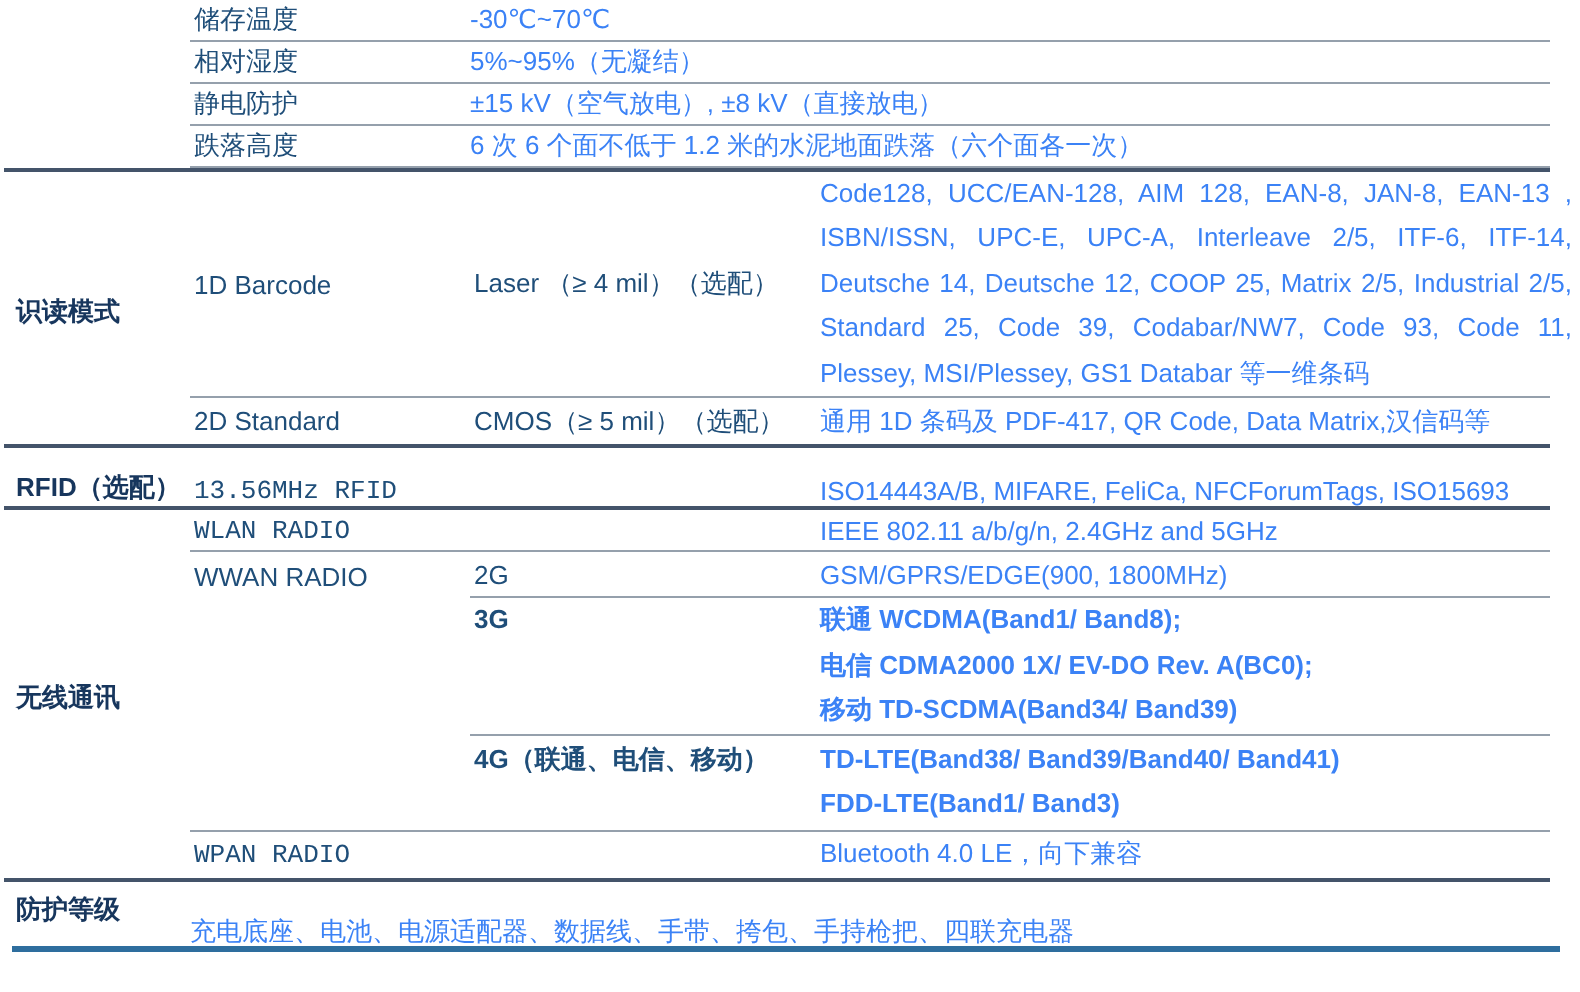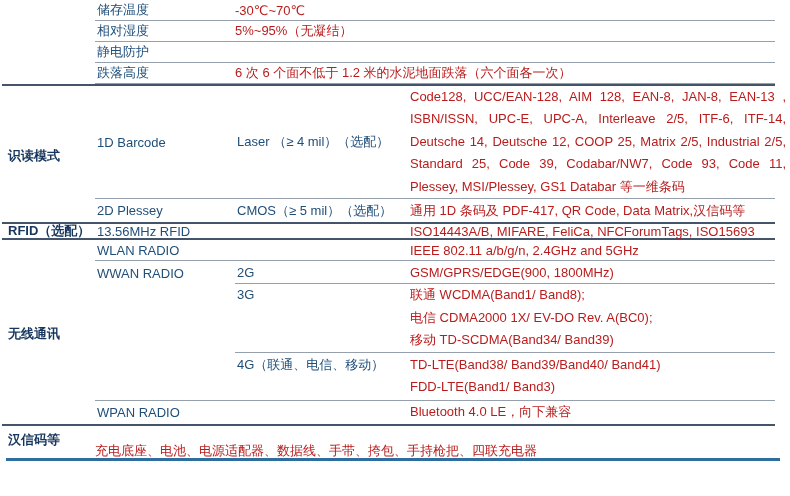--- a/index.html
+++ b/index.html
@@ -8,40 +8,40 @@
     font-family:"Liberation Sans","DejaVu Sans",sans-serif;
     font-size:13px;color:#1a1a1a;box-sizing:border-box;
   }
   .row{display:flex;align-items:center;}
   .c1{width:95px;padding:0 0 0 8px;box-sizing:border-box;flex:none;}
   .c2{width:140px;padding-left:2px;box-sizing:border-box;flex:none;}
   .c3{width:175px;padding-left:2px;box-sizing:border-box;flex:none;}
   .c4{flex:1;padding-right:4px;min-width:0;}
   .header{color:#17365D;font-weight:bold;}
   .label{color:#1F4E79;}
-  .value{color:#b91c1c;}
+  .value{color:#3b82f6;}
   .line{height:1px;background:#95A0AC;margin-right:15px;}
   .from2{margin-left:95px;}
   .thick{height:2px;background:#44546A;margin:0 15px 0 2px;}
   .bottomline{height:3px;background:#2E6E9E;margin:0 10px 0 6px;}
   .env-row{height:20px;align-items:center;}
   .flexsec{display:flex;align-items:center;}
   .flexsec .c1{padding-top:4px;}
   .rest{flex:1;min-width:0;}
   .scan-rowA{height:112px;}
   .scan-rowA .c4{line-height:22.4px;text-align:justify;}
   .scan-rowB{height:23px;}
-  .rfid-row{height:14px;}
-  .wide-label{width:315px;padding-left:2px;box-sizing:border-box;flex:none;}
+  .rfid-row{height:29px;align-items:flex-end;}
+  .wide-label{width:315px;padding-left:2px;box-sizing:border-box;flex:none;font-family:Liberation Mono, monospace;}
   .wlan-row{height:20px;}
   .wwan-block{align-items:flex-start;}
   .wwan-block > .c2{padding-top:3px;line-height:19px;}
   .bands{flex:1;min-width:0;}
   .band2g{height:22px;}
-  .band-multi{align-items:flex-start;}
+  .band-multi{align-items:flex-start;font-weight:bold;}
   .band-multi .c3{line-height:22.6px;}
   .lines3g .c4 div{line-height:22.6px;}
   .lines4g{padding:1px 0 2px 0;}
   .lines4g .c4 div{line-height:22px;}
   .lines4g .c3{line-height:22px;}
   .wpan-row{height:23px;}
   .acc-row{height:32px;align-items:flex-start;}
   .acc-row .c1{padding-top:5px;}
   .acc-row .c4{padding-top:16px;}
 </style>
@@ -59,20 +59,21 @@
     <div class="line from2"></div>
     <div class="row env-row">
       <div class="c1"></div>
       <div class="c2 label">相对湿度</div>
       <div class="c4 value">5%~95%（无凝结）</div>
     </div>
     <div class="line from2"></div>
     <div class="row env-row">
       <div class="c1"></div>
       <div class="c2 label">静电防护</div>
+      <div class="c4 value">±15 kV（空气放电）, ±8 kV（直接放电）</div>
     </div>
     <div class="line from2"></div>
     <div class="row env-row">
       <div class="c1"></div>
       <div class="c2 label">跌落高度</div>
       <div class="c4 value">6 次 6 个面不低于 1.2 米的水泥地面跌落（六个面各一次）</div>
     </div>
     <div class="line from2"></div>
   </div>
 
@@ -81,21 +82,21 @@
   <div class="flexsec">
     <div class="c1 header">识读模式</div>
     <div class="rest">
       <div class="row scan-rowA">
         <div class="c2 label">1D Barcode</div>
         <div class="c3 label">Laser （≥ 4 mil）（选配）</div>
         <div class="c4 value">Code128, UCC/EAN-128, AIM 128, EAN-8, JAN-8, EAN-13 , ISBN/ISSN, UPC-E, UPC-A, Interleave 2/5, ITF-6, ITF-14, Deutsche 14, Deutsche 12, COOP 25, Matrix 2/5, Industrial 2/5, Standard 25, Code 39, Codabar/NW7, Code 93, Code 11, Plessey, MSI/Plessey, GS1 Databar 等一维条码</div>
       </div>
       <div class="line"></div>
       <div class="row scan-rowB">
-        <div class="c2 label">2D Plessey</div>
+        <div class="c2 label">2D Standard</div>
         <div class="c3 label">CMOS（≥ 5 mil）（选配）</div>
         <div class="c4 value">通用 1D 条码及 PDF-417, QR Code, Data Matrix,汉信码等</div>
       </div>
     </div>
   </div>
 
   <div class="thick"></div>
 
   <div class="row rfid-row">
     <div class="c1 header">RFID（选配）</div>
@@ -143,19 +144,19 @@
       <div class="row wpan-row">
         <div class="wide-label label">WPAN RADIO</div>
         <div class="c4 value">Bluetooth 4.0 LE，向下兼容</div>
       </div>
     </div>
   </div>
 
   <div class="thick"></div>
 
   <div class="row acc-row">
-    <div class="c1 header">汉信码等</div>
+    <div class="c1 header">防护等级</div>
     <div class="c4 value">充电底座、电池、电源适配器、数据线、手带、挎包、手持枪把、四联充电器</div>
   </div>
 
   <div class="bottomline"></div>
 
 </div>
 
 </body></html>

